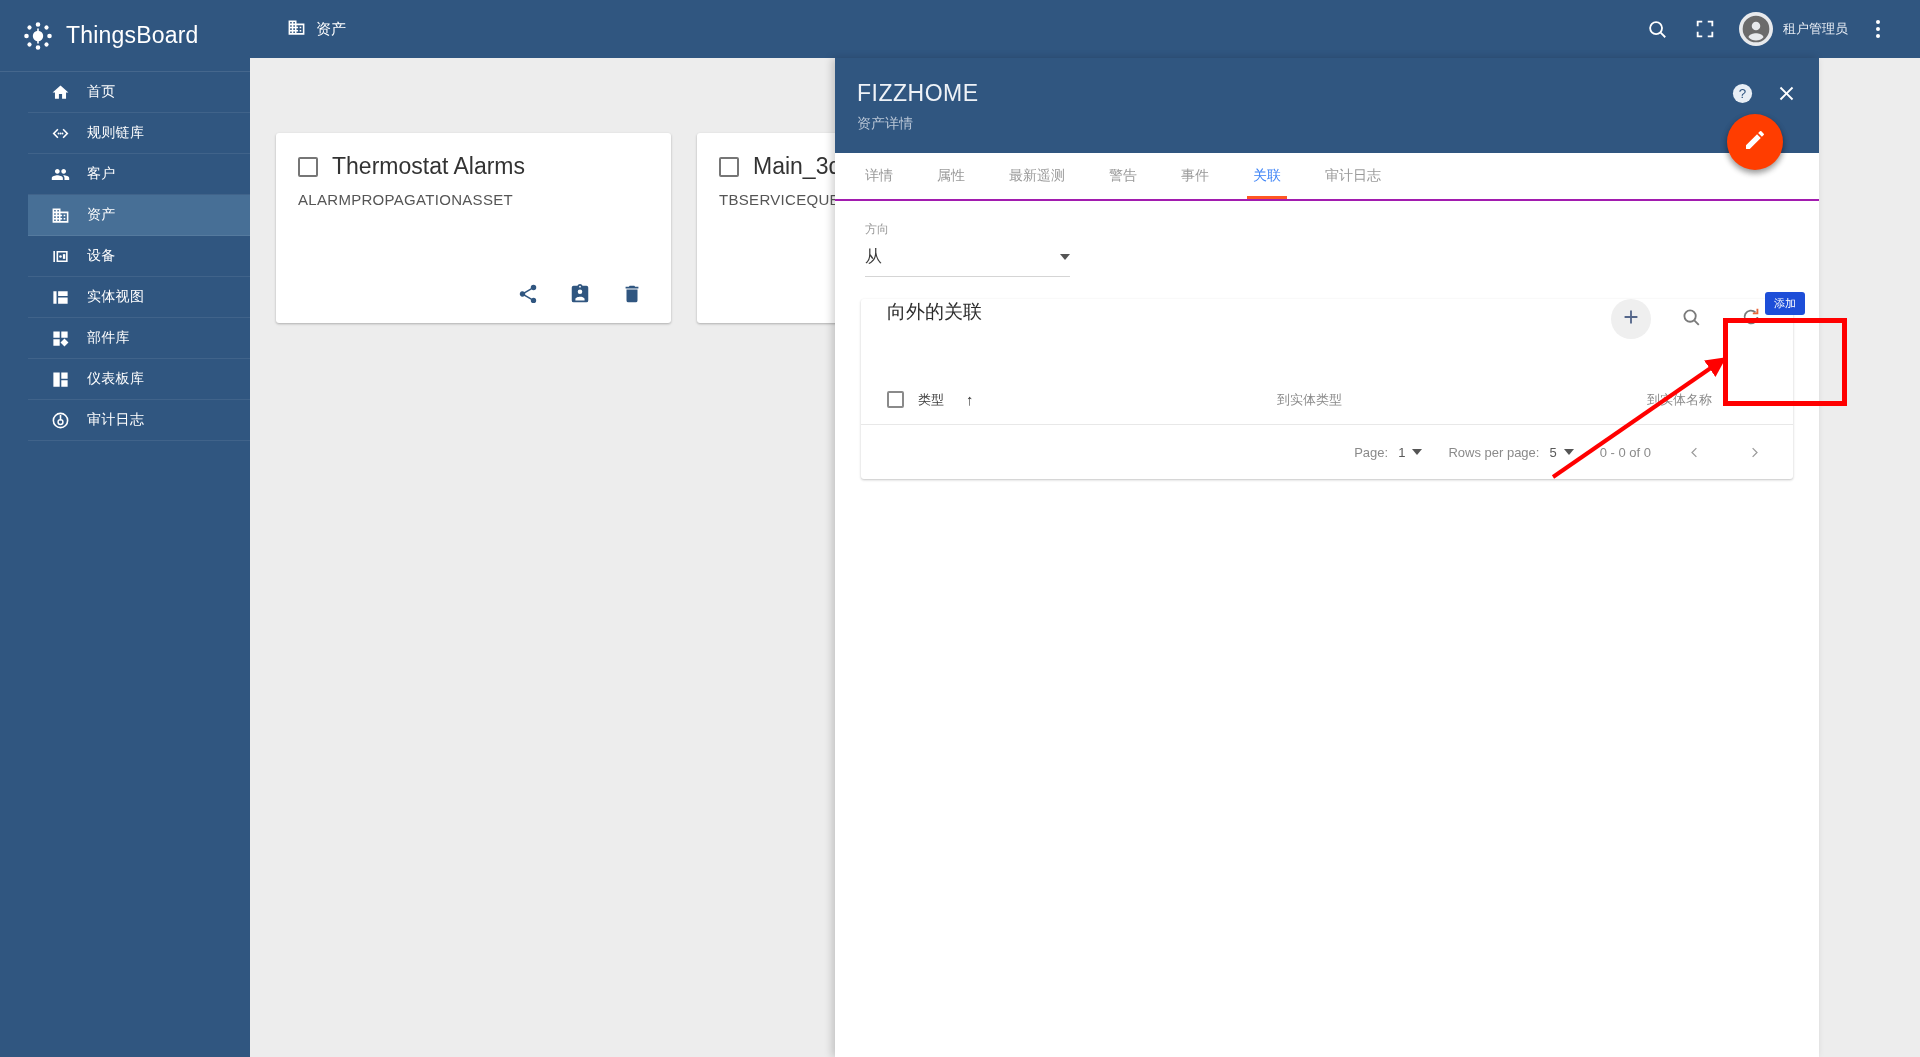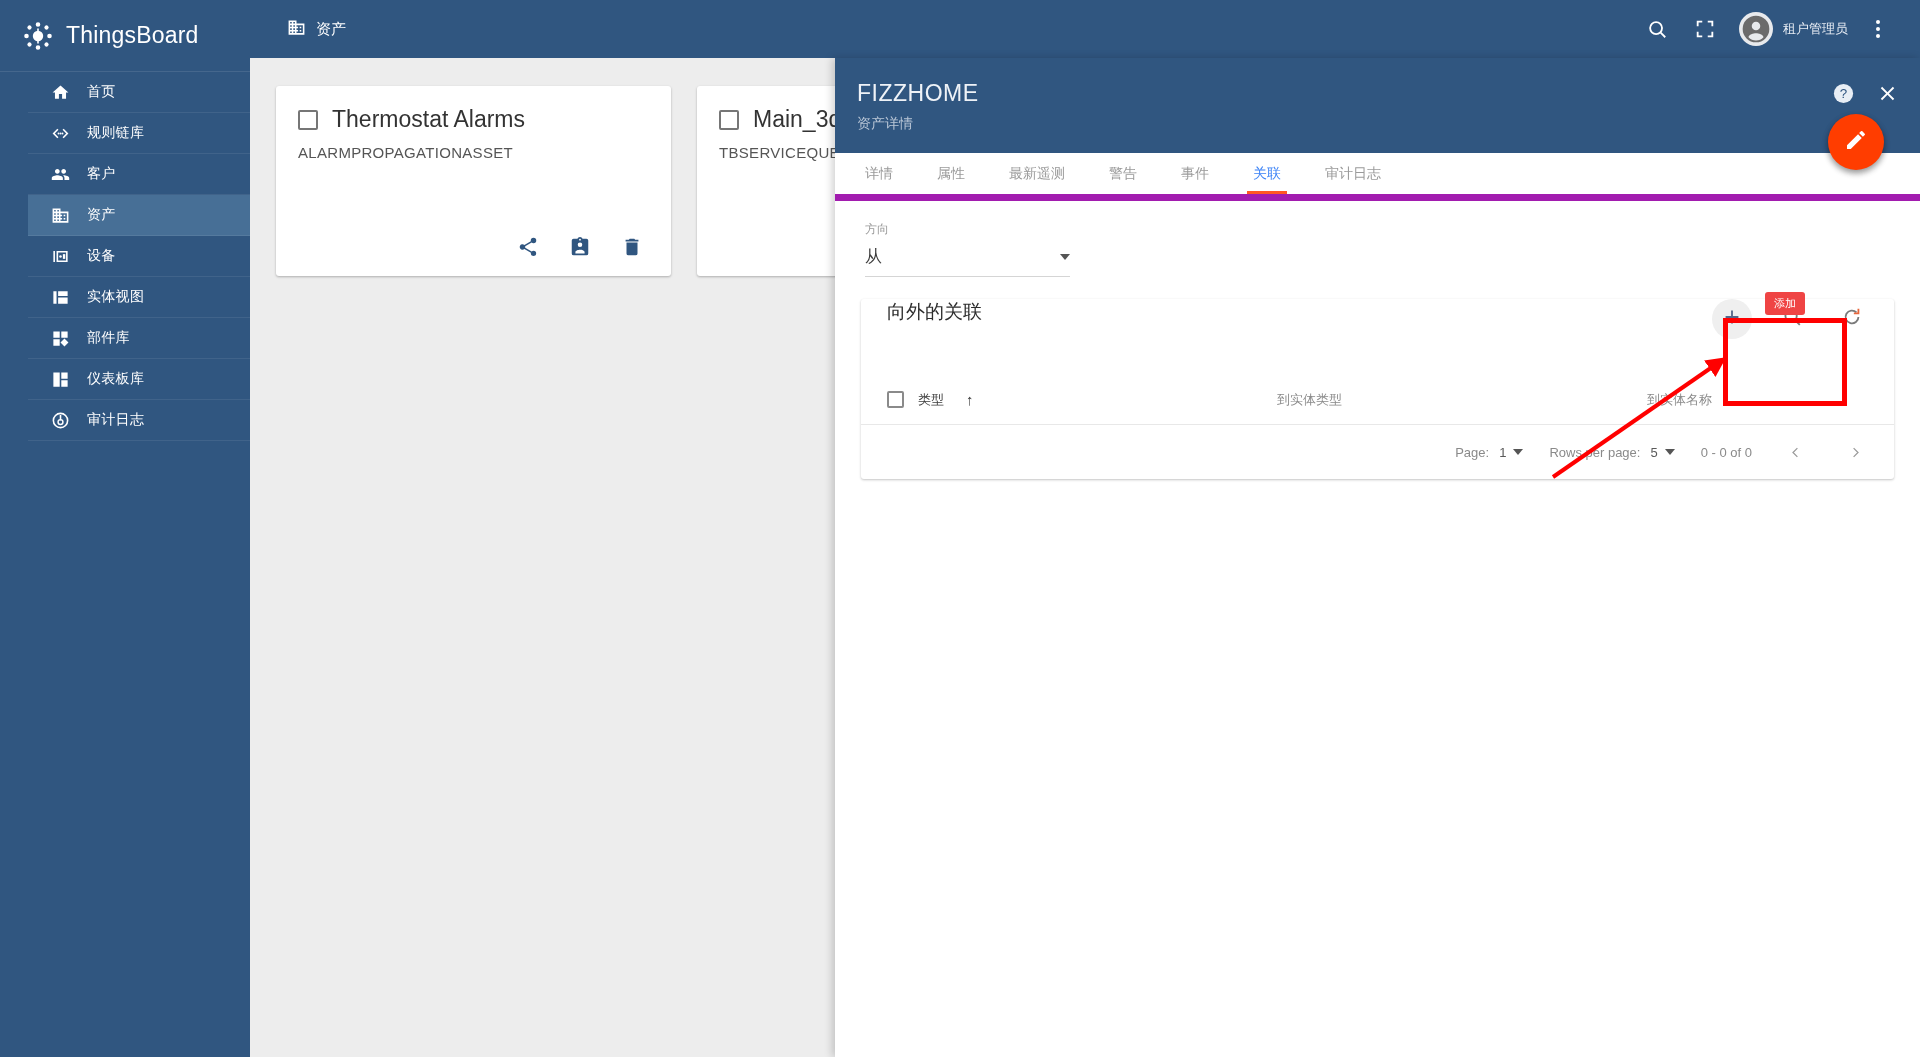--- a/index.html
+++ b/index.html
@@ -86,41 +86,42 @@
     display: flex; gap: 26px; padding: 28px 0 0 26px;
   }
   .asset-card {
     width: 395px; height: 190px;
     background: #ffffff;
     border-radius: 3px;
     box-shadow: 0 1px 3px rgba(0,0,0,0.16), 0 1px 2px rgba(0,0,0,0.12);
     padding: 20px 22px 14px 22px;
     display: flex; flex-direction: column;
     position: relative;
+    margin-top: 47px;
   }
   .card-titlerow { display: flex; align-items: center; gap: 14px; }
   .chk {
     width: 20px; height: 20px; border: 2px solid #767676;
     border-radius: 2px; background: #fff; flex: 0 0 20px; cursor: pointer;
   }
   .card-title {
     font-size: 23px; color: #333333; font-weight: 400; white-space: nowrap;
   }
   .card-sub {
     margin-top: 11px; font-size: 15px; color: #555555; letter-spacing: .3px;
   }
   .card-actions {
     margin-top: auto; display: flex; justify-content: flex-end; gap: 30px; padding-right: 6px;
   }
   .card-actions svg { width: 22px; height: 22px; fill: #305680; cursor: pointer; }
 
   
   .detail {
     position: absolute; left: 835px; top: 58px;
-    width: 1085px; height: 999px;
+    width: 984px; height: 999px;
     background: #ffffff;
     box-shadow: -3px 0 8px rgba(0,0,0,0.18);
     z-index: 6;
   }
   .detail-header {
     position: relative;
     height: 95px; background: #305680; padding: 22px 0 0 22px;
   }
   .detail-title { font-size: 23px; color: #eef2f7; font-weight: 400; letter-spacing: .5px; }
   .detail-sub { margin-top: 8px; font-size: 14px; color: #b9c6d6; }
@@ -134,21 +135,21 @@
     width: 56px; height: 56px; border-radius: 50%;
     background: #ff3d00;
     box-shadow: 0 3px 6px rgba(0,0,0,0.26), 0 3px 6px rgba(0,0,0,0.22);
     display: flex; align-items: center; justify-content: center; cursor: pointer;
     z-index: 3;
   }
   .fab svg { width: 24px; height: 24px; fill: #ffffff; }
 
   .tabs {
     height: 48px; display: flex; align-items: stretch;
-    border-bottom: 7px solid #a21caf; padding-left: 8px;
+    border-bottom: 2px solid #a21caf; padding-left: 8px;
   }
   .tab {
     padding: 0 22px; display: flex; align-items: center;
     font-size: 14px; color: #9a9a9a; cursor: pointer; position: relative;
   }
   .tab.active { color: #3b82f6; }
   .tab.active::after {
     content: ""; position: absolute; left: 16px; right: 16px; bottom: 0;
     height: 3px; background: #ff5722;
   }
@@ -208,21 +209,21 @@
 
   
   .anno-box {
     position: absolute;
     left: 1723px; top: 318px; width: 124px; height: 88px;
     border: 5px solid #ff0000; z-index: 30; pointer-events: none;
   }
   .anno-svg { position: absolute; left: 0; top: 0; width: 1920px; height: 1057px; z-index: 29; pointer-events: none; }
   .tooltip {
     position: absolute; left: 1765px; top: 292px;
-    background: #ef4444; color: #ffffff; font-size: 11px;
+    background: #1d4ed8; color: #ffffff; font-size: 11px;
     padding: 4px 9px; border-radius: 3px; z-index: 28; white-space: nowrap;
   }
 </style>
 </head>
 <body>
 
 <div id="app">
 
   <div class="sidebar">
     <div class="brand">

